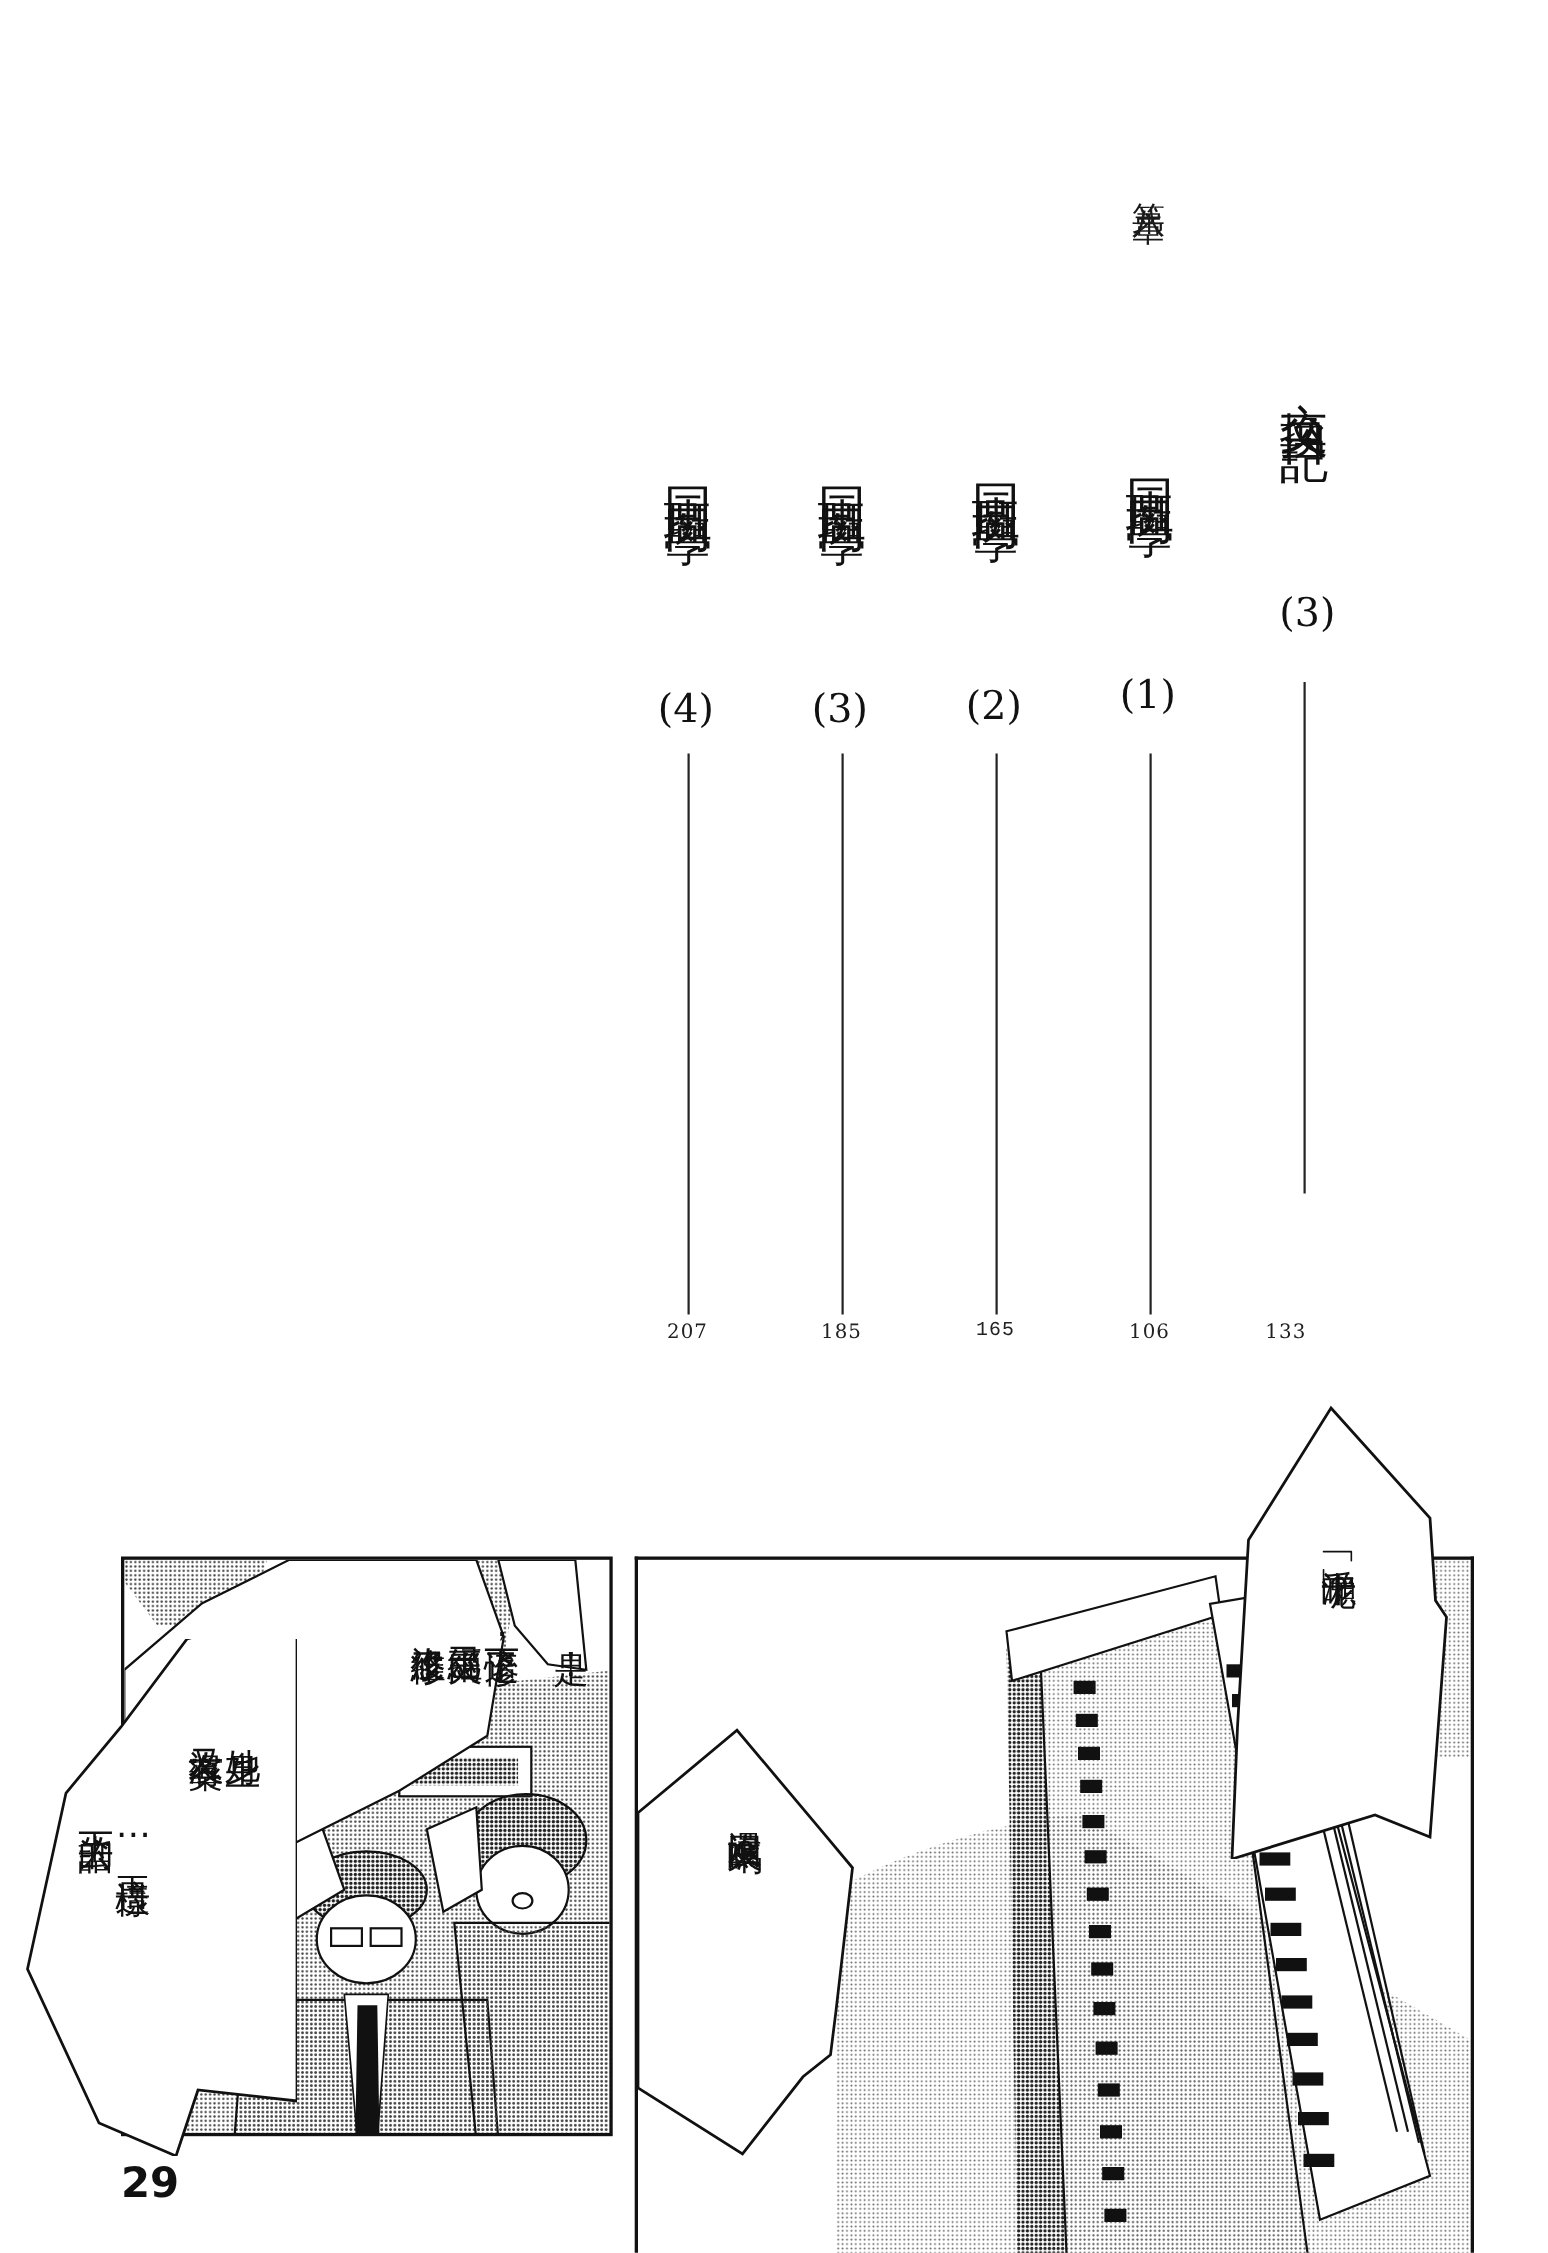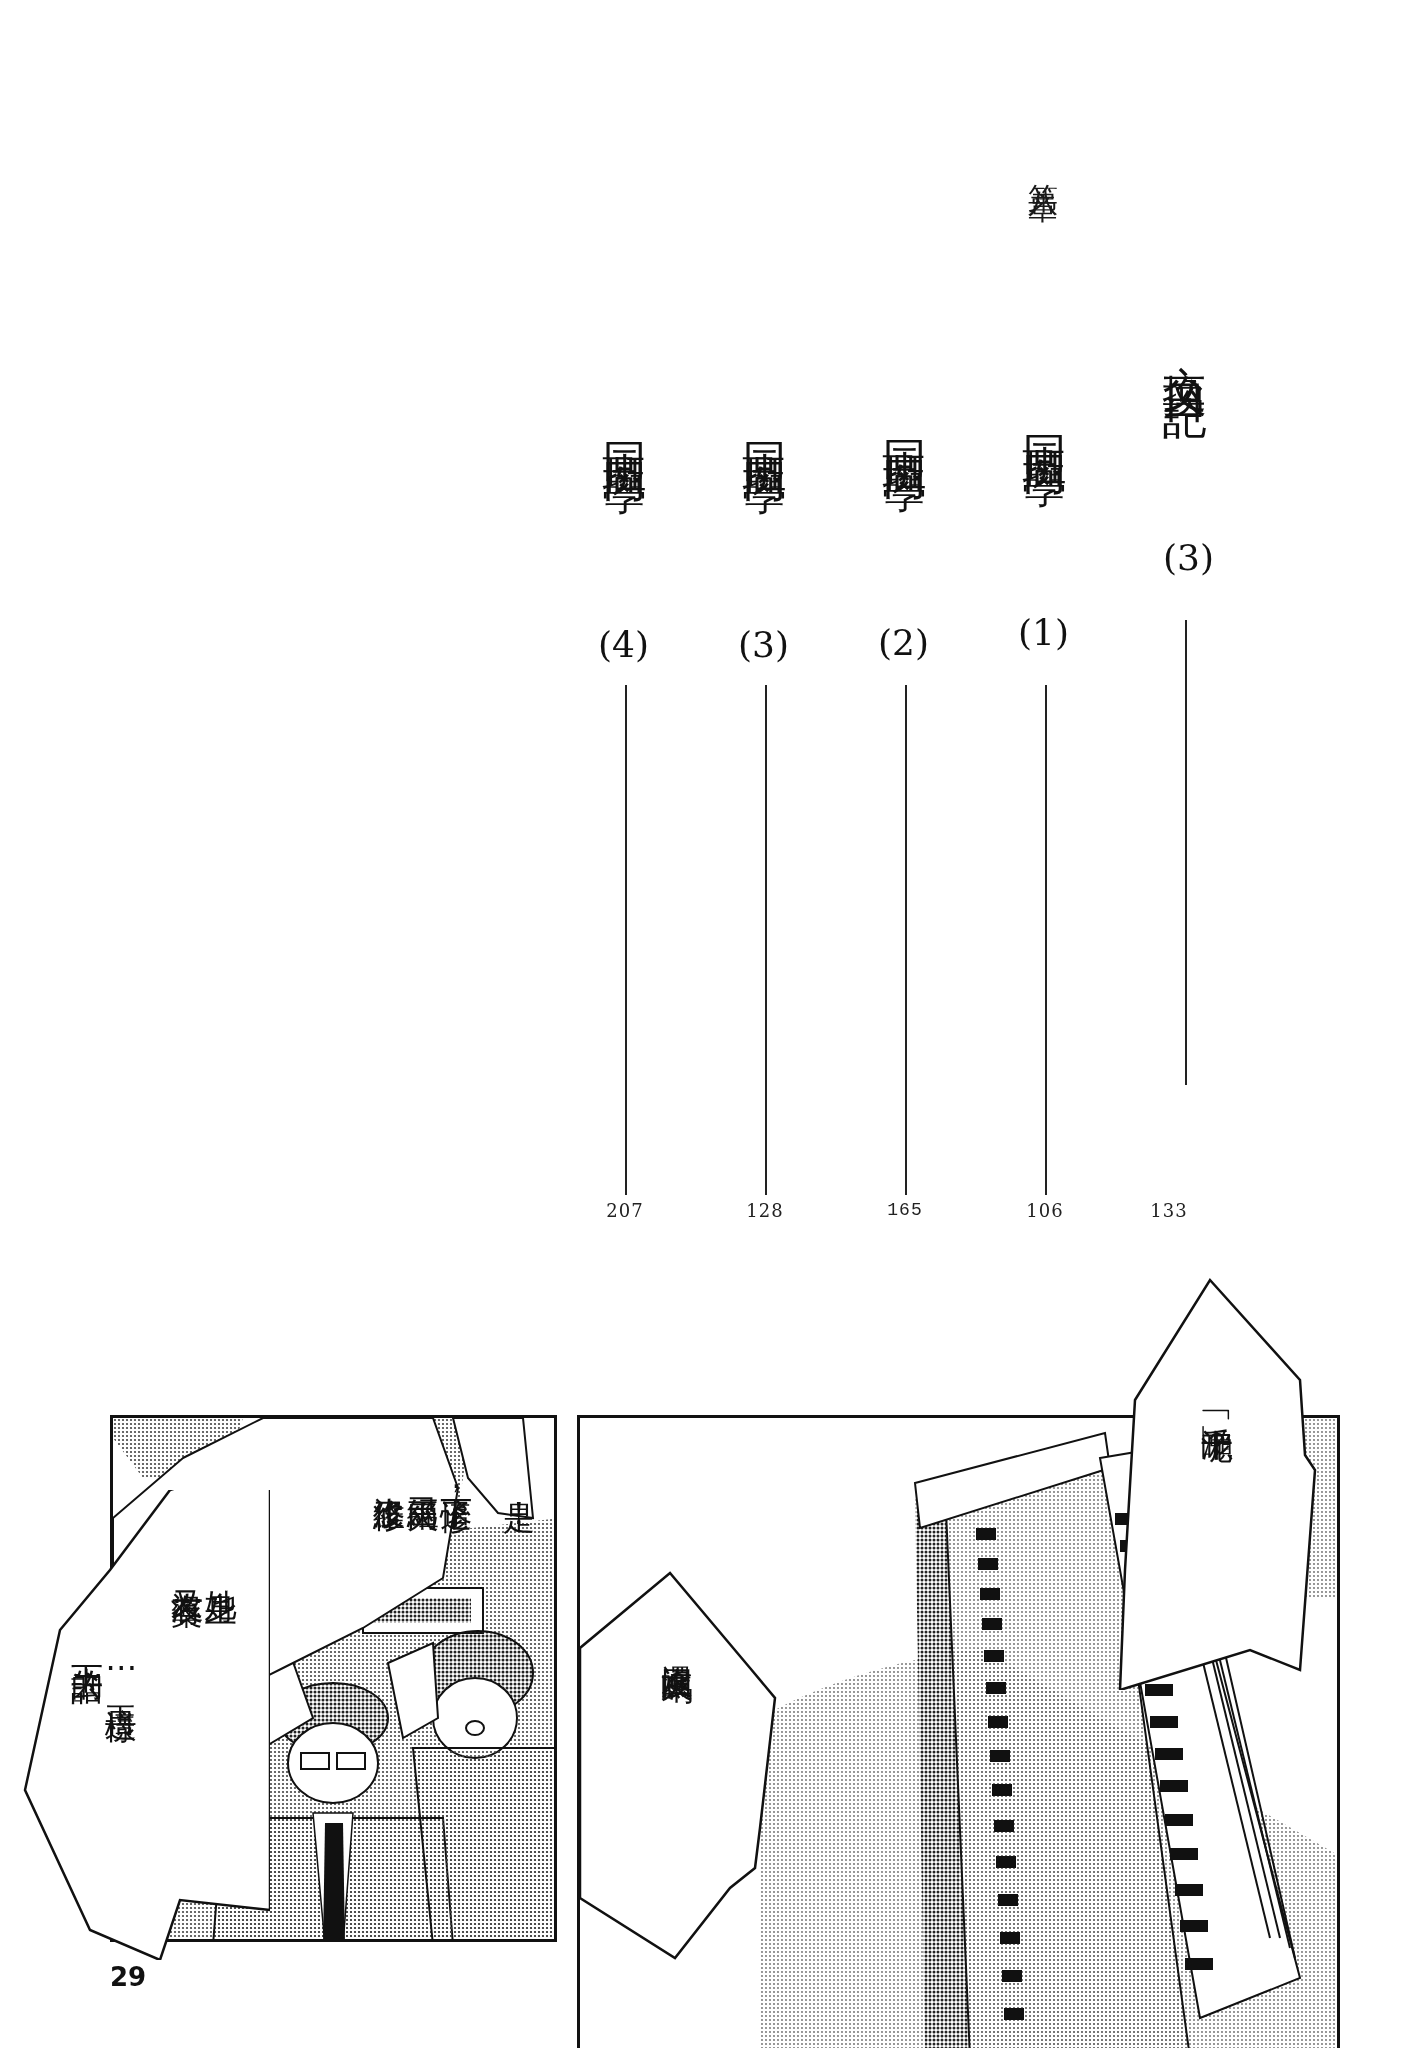--- a/index.html
+++ b/index.html
@@ -6,21 +6,21 @@
   body { width:1407px; height:2048px; position:relative; overflow:hidden;
          font-family:"DejaVu Serif", serif; color:#111; }
   .abs { position:absolute; }
   .vert { writing-mode: vertical-rl; text-orientation: upright; }
   .chapter-label { font-family:"DejaVu Sans", sans-serif; font-size:30px; letter-spacing:4px; color:#1a1a1a; }
   .toc-title { font-family:"DejaVu Serif", serif; font-size:44px; line-height:1; letter-spacing:10px; color:#111; }
   .toc-line { width:0; border-left:2px solid #222; }
   .toc-page { font-family:"DejaVu Serif", serif; font-size:18px; letter-spacing:1px; color:#222; transform:translateX(-50%); white-space:nowrap; }
   .panel { border:3px solid #111; box-sizing:border-box; overflow:hidden; background:#fff; }
   .bubble-text { font-family:"DejaVu Sans", sans-serif; font-size:32px; line-height:1.05; letter-spacing:2px; color:#111; }
-  .page-number { font-family:"DejaVu Sans", sans-serif; font-weight:bold; font-size:26px; color:#111; }
+  .page-number { font-family:"DejaVu Sans", sans-serif; font-weight:bold; font-size:38px; color:#111; }
 </style>
 </head>
 <body>
 
 <div class="abs vert chapter-label" style="left:1022px; top:160px;">第八章</div>
 
 <div class="abs" style="left:1160px; top:320px; width:50px; height:920px;">
   <div class="vert toc-title" style="position:absolute; left:3px; top:10px;">交換日記</div>
   <div class="vert toc-title" style="position:absolute; left:3px; top:220px; font-size:36px; letter-spacing:0; writing-mode:horizontal-tb; transform:rotate(0);">(3)</div>
   <div class="toc-line" style="position:absolute; left:25px; top:300px; height:465px;"></div>
@@ -38,21 +38,21 @@
   <div class="vert toc-title" style="position:absolute; left:3px; top:10px;">同班同學</div>
   <div class="toc-title" style="position:absolute; left:-2px; top:230px; font-size:36px; letter-spacing:0;">(2)</div>
   <div class="toc-line" style="position:absolute; left:25px; top:290px; height:510px;"></div>
   <div class="toc-page" style="position:absolute; left:25px; top:805px;font-family:Liberation Mono, monospace;">165</div>
 </div>
 
 <div class="abs" style="left:740px; top:395px; width:50px; height:850px;">
   <div class="vert toc-title" style="position:absolute; left:3px; top:12px;">同班同學</div>
   <div class="toc-title" style="position:absolute; left:-2px; top:232px; font-size:36px; letter-spacing:0;">(3)</div>
   <div class="toc-line" style="position:absolute; left:25px; top:290px; height:510px;"></div>
-  <div class="toc-page" style="position:absolute; left:25px; top:805px;">128</div>
+  <div class="toc-page" style="position:absolute; left:25px; top:805px;">185</div>
 </div>
 
 <div class="abs" style="left:600px; top:395px; width:50px; height:850px;">
   <div class="vert toc-title" style="position:absolute; left:3px; top:12px;">同班同學</div>
   <div class="toc-title" style="position:absolute; left:-2px; top:232px; font-size:36px; letter-spacing:0;">(4)</div>
   <div class="toc-line" style="position:absolute; left:25px; top:290px; height:510px;"></div>
   <div class="toc-page" style="position:absolute; left:25px; top:805px;">207</div>
 </div>
 
 <div class="abs panel" style="left:110px; top:1415px; width:447px; height:527px;">

